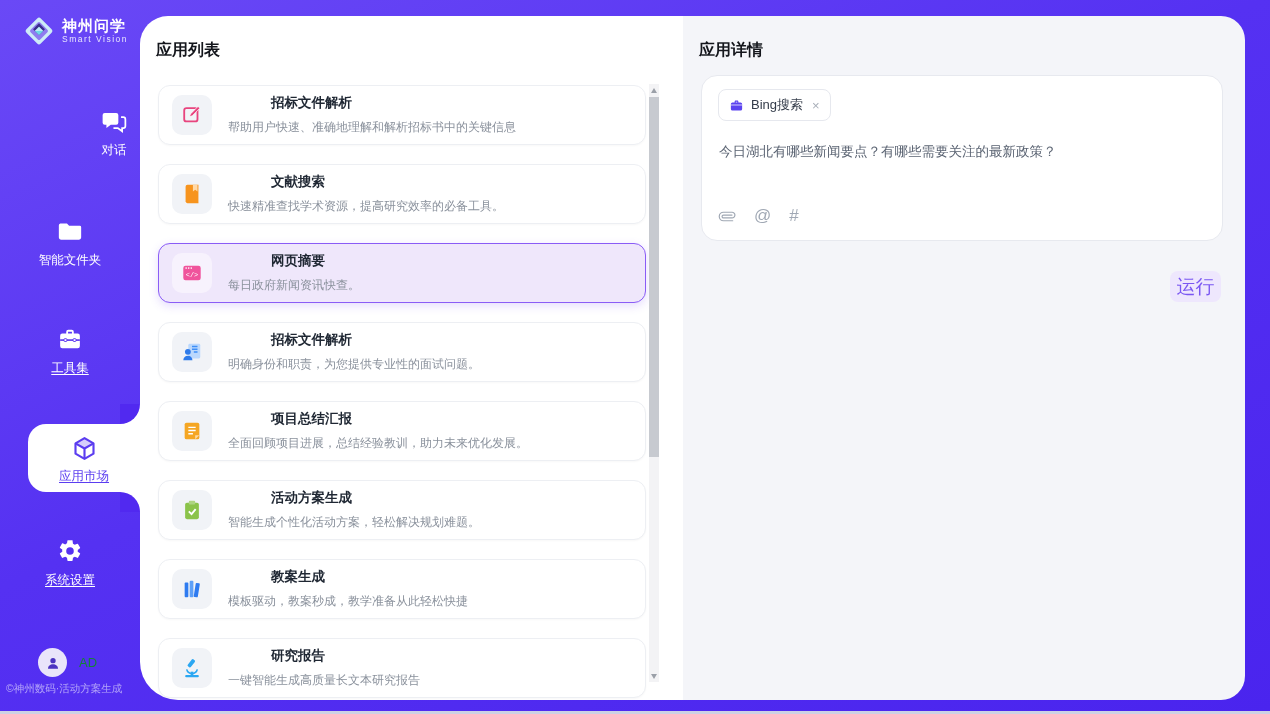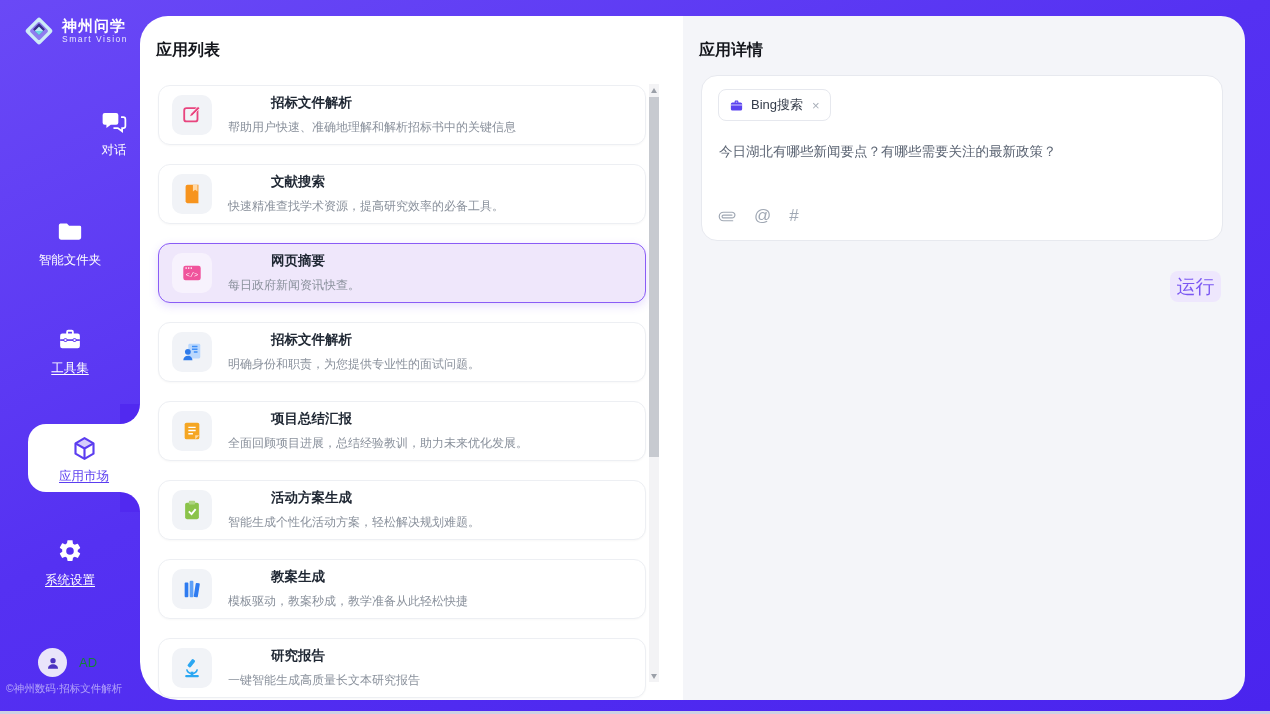--- a/index.html
+++ b/index.html
@@ -308,16 +308,16 @@
   <div class="user-row">
     <div class="avatar">
       <svg viewBox="0 0 24 24" width="16" height="16">
         <circle cx="12" cy="8.5" r="4" fill="#4b33c0"></circle>
         <path d="M4.5 20.5c0-4 3.4-6.5 7.5-6.5s7.5 2.5 7.5 6.5z" fill="#4b33c0"></path>
       </svg>
     </div>
     <span class="user-name">AD</span>
   </div>
 
-  <div class="side-footer">©神州数码·招标文件解析</div>
+  <div class="side-footer">©神州数码·活动方案生成</div>
 </div>
 
 <div class="bottom-edge"></div>
 
 </body></html>

